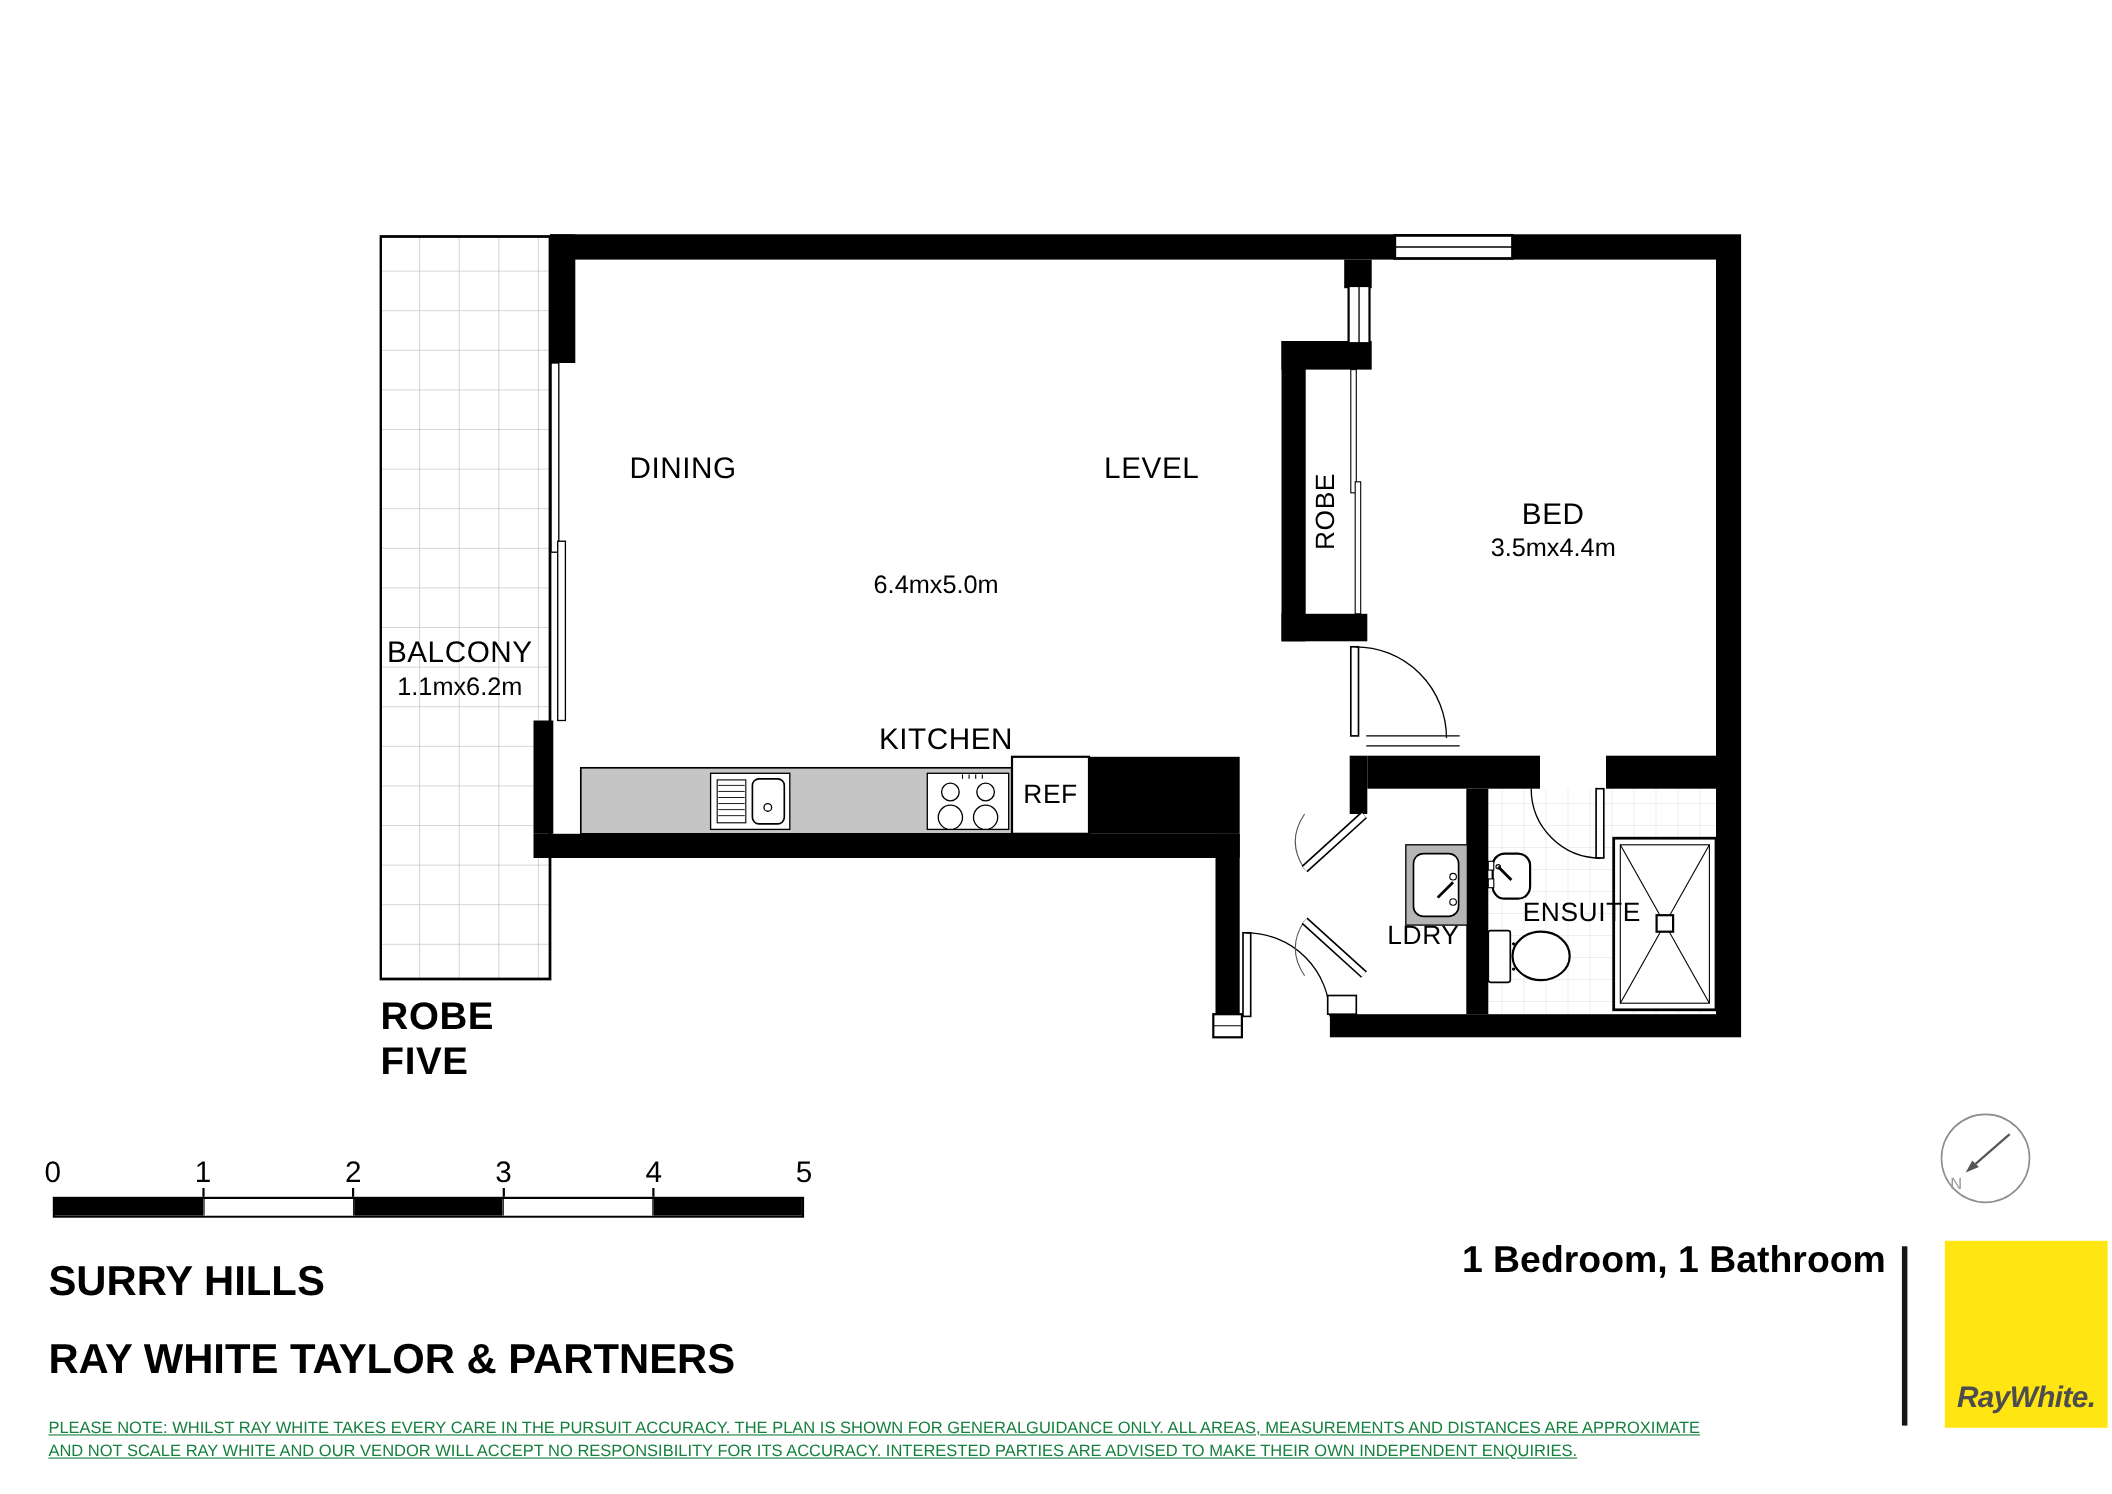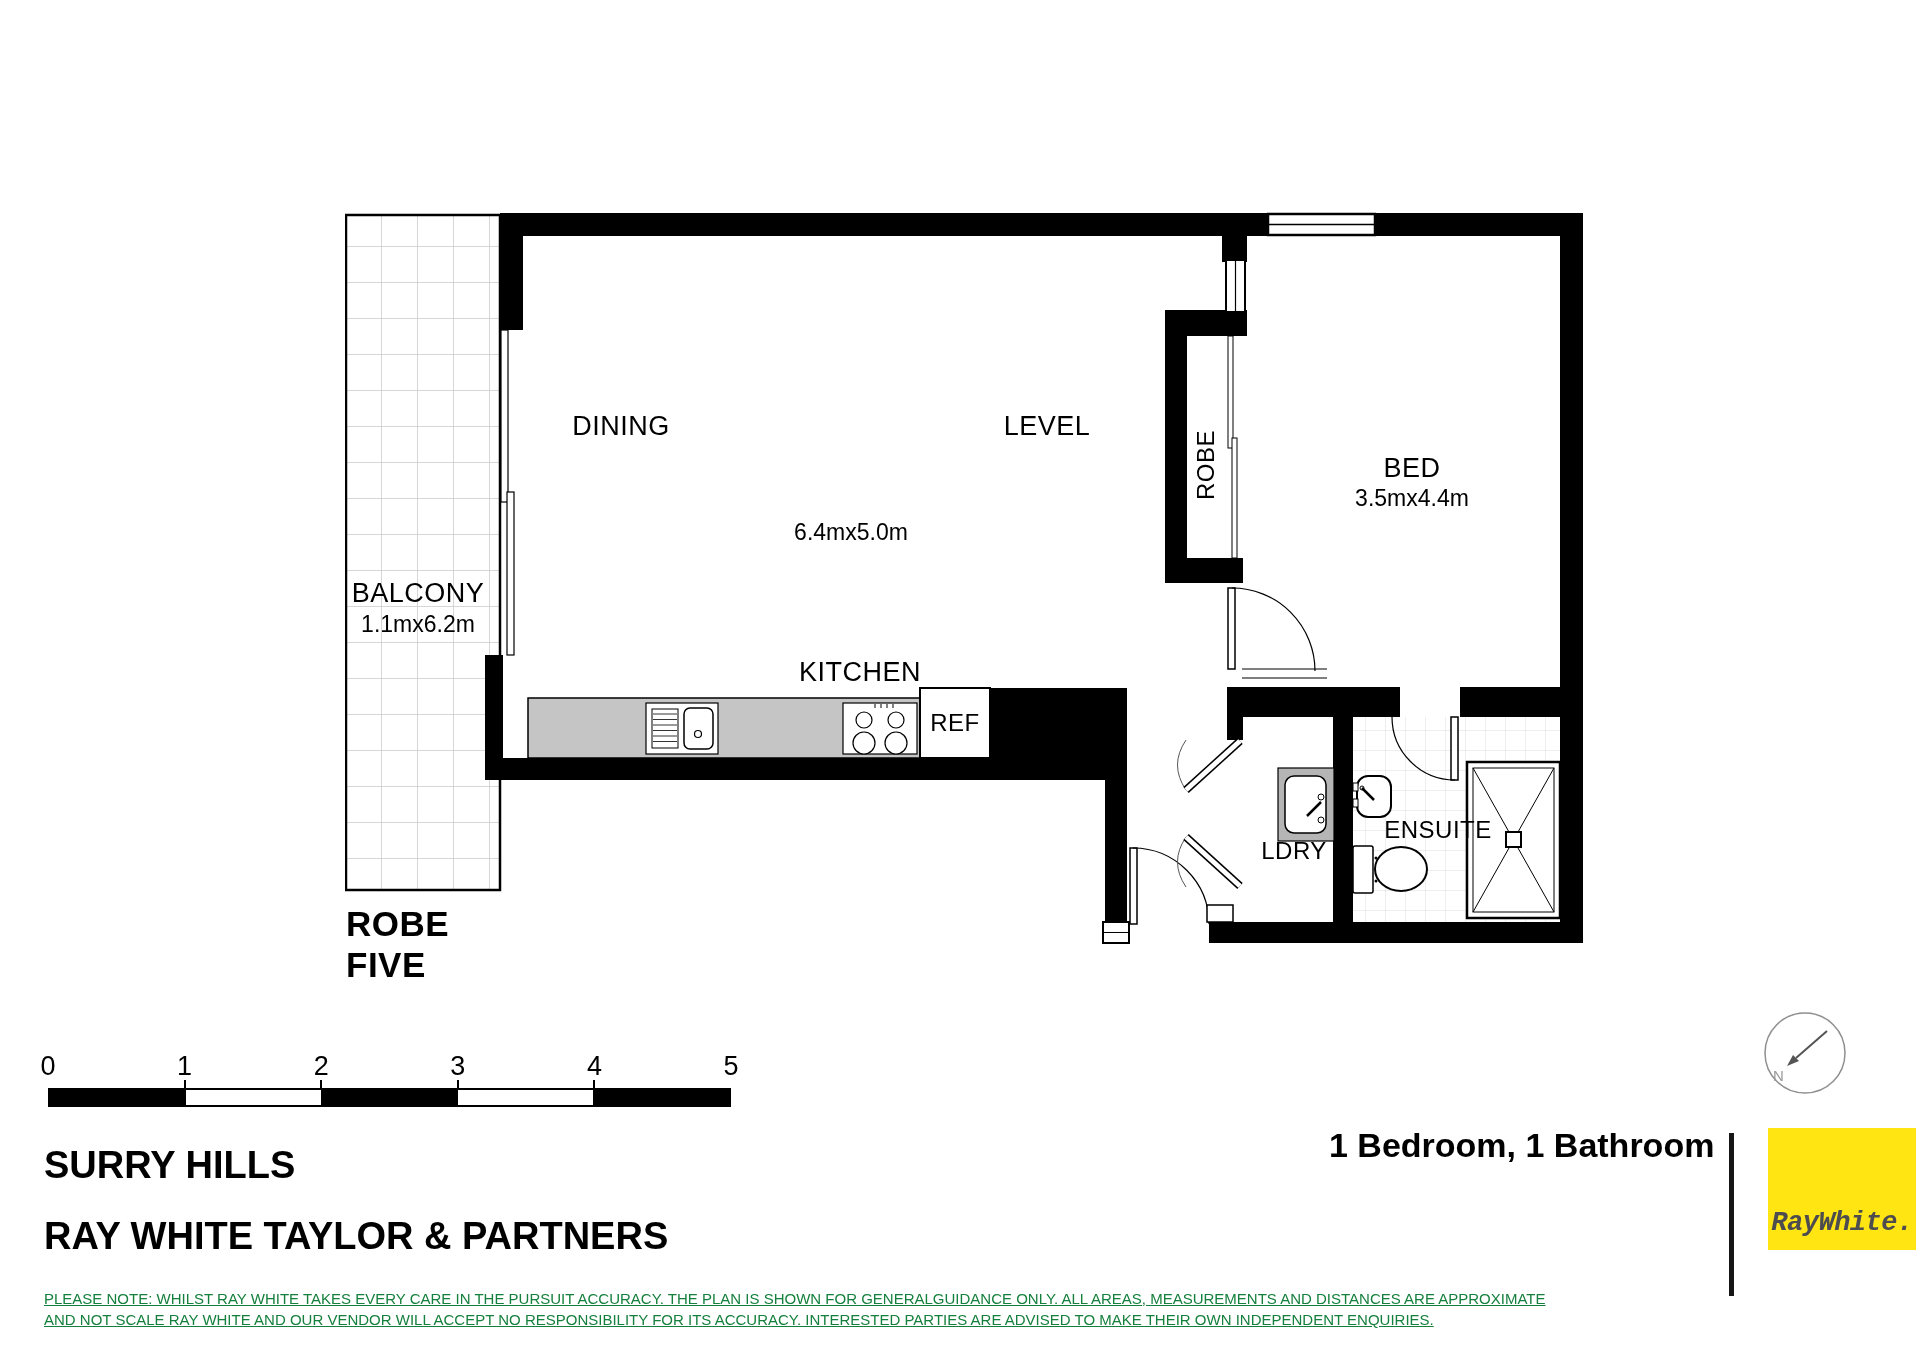--- a/index.html
+++ b/index.html
@@ -18,21 +18,21 @@
   .scale-tick{position:absolute;width:2px;height:8px;background:#000;top:1080px;}
   .scale-bar{position:absolute;left:48px;top:1088px;width:683px;height:19px;
              border:2px solid #000;box-sizing:border-box;display:flex;}
   .scale-seg{flex:1 1 0;}
   .seg-b{background:#000;} .seg-w{background:#fff;border-left:1px solid #000;border-right:1px solid #000;}
   .addr{position:absolute;left:44px;top:1144px;font-size:38px;font-weight:700;line-height:42px;letter-spacing:0;}
   .agency{position:absolute;left:44px;top:1215px;font-size:38px;font-weight:700;color:#000000;letter-spacing:0;}
   .disclaimer{position:absolute;left:44px;top:1288px;width:1530px;font-size:15px;line-height:21px;color:#15803d;text-decoration:underline;}
   .summary{position:absolute;left:1329px;top:1126px;font-size:34px;font-weight:700;}
   .divider{position:absolute;left:1729px;top:1133px;width:5px;height:163px;background:#161616;}
-  .logo{position:absolute;left:1768px;top:1128px;width:148px;height:122px;background:#ffe512;font-family:Liberation Mono, monospace;}
+  .logo{position:absolute;left:1768px;top:1128px;width:148px;height:170px;background:#ffe512;}
   .logo span{position:absolute;left:0;right:0;bottom:12px;text-align:center;
              font-size:27px;font-weight:700;font-style:italic;color:#4d4d4f;letter-spacing:-.5px;}
   .compass{position:absolute;left:1757px;top:1005px;}
 </style>
 </head>
 <body>
 
 <div class="page">
 
   <div class="plan">

